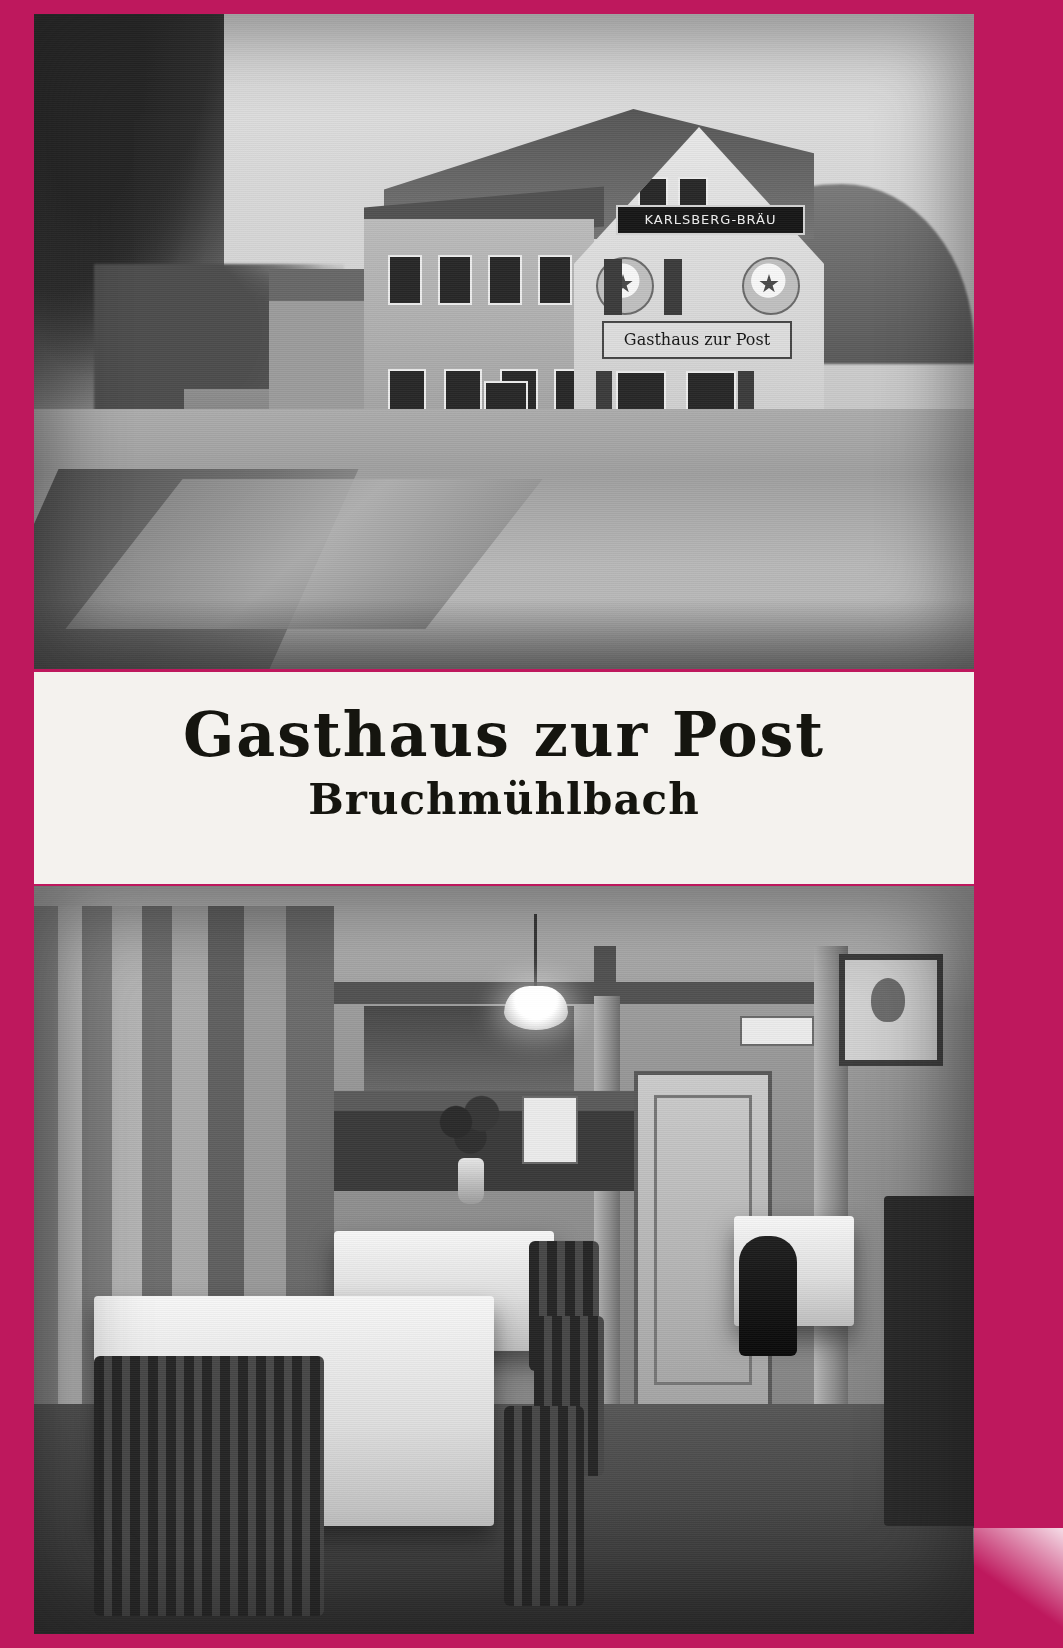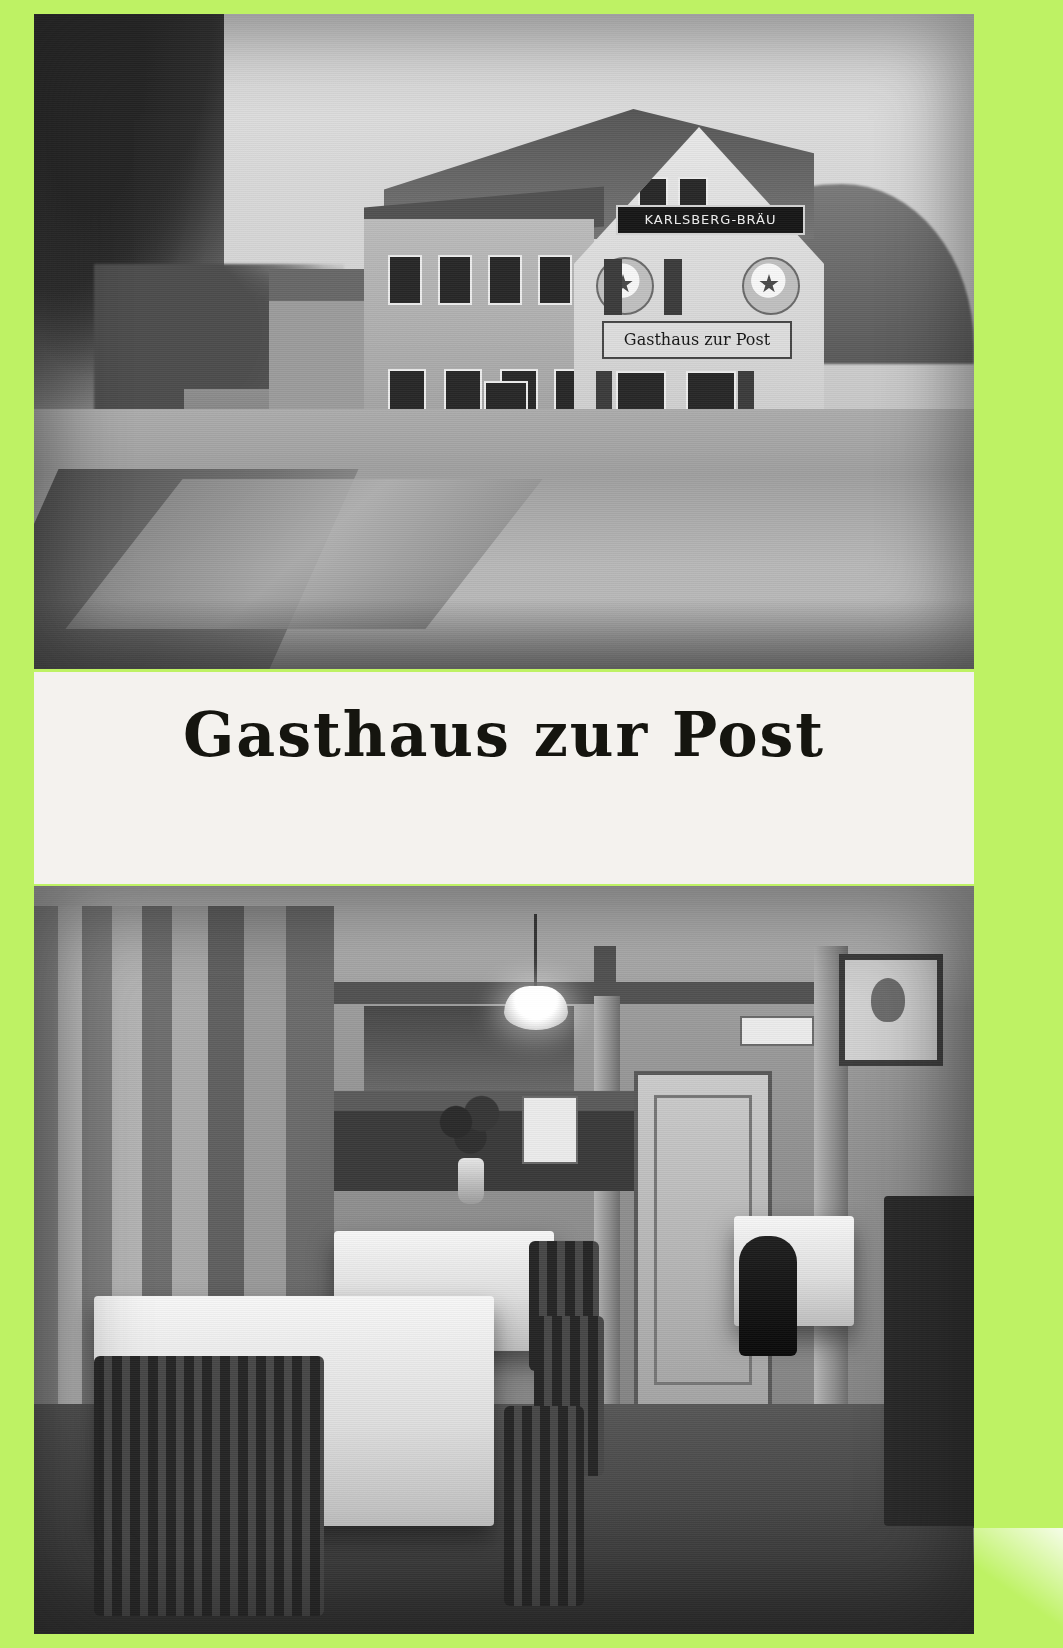--- a/index.html
+++ b/index.html
@@ -11,21 +11,21 @@
     width: 1063px;
     height: 1648px;
     font-family: "Liberation Sans", sans-serif;
     overflow: hidden;
   }
 
   .postcard {
     position: relative;
     width: 1063px;
     height: 1648px;
-    background: #bef264;
+    background: #be185d;
     overflow: hidden;
   }
 
   
   .photo-top {
     position: absolute;
     left: 34px;
     top: 14px;
     width: 940px;
     height: 655px;
@@ -462,20 +462,21 @@
     <div class="verge"></div>
     <div class="curb"></div>
     <div class="road-shadow"></div>
 
     <div class="photo-grain"></div>
     <div class="vignette-top"></div>
   </div>
 
   <div class="caption">
     <h1 class="caption-title">Gasthaus zur Post</h1>
+    <h2 class="caption-sub">Bruchmühlbach</h2>
   </div>
 
   <div class="photo-bottom">
     <div class="room-wall"></div>
     <div class="room-ceiling"></div>
 
     <div class="beam" style="left:300px; top:96px; width:560px; height:22px;"></div>
     <div class="beam" style="left:560px; top:60px; width:22px; height:60px;"></div>
 
     <div class="pillar" style="left:780px; top:60px; width:34px; height:520px;"></div>

